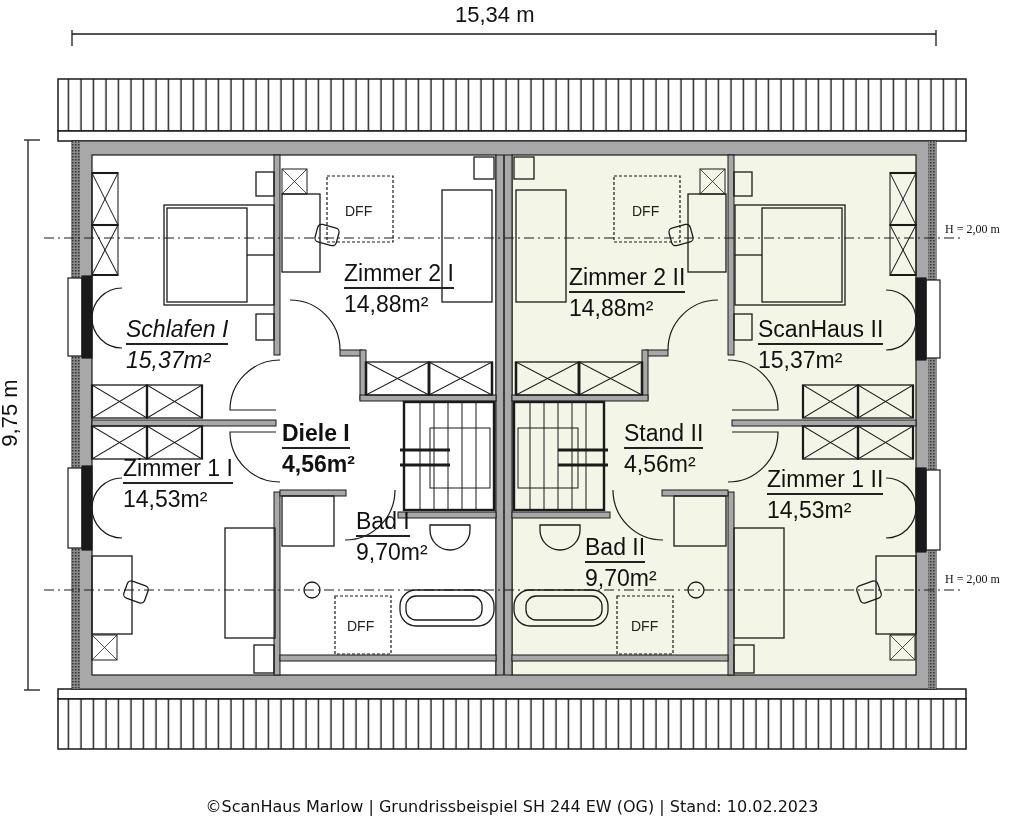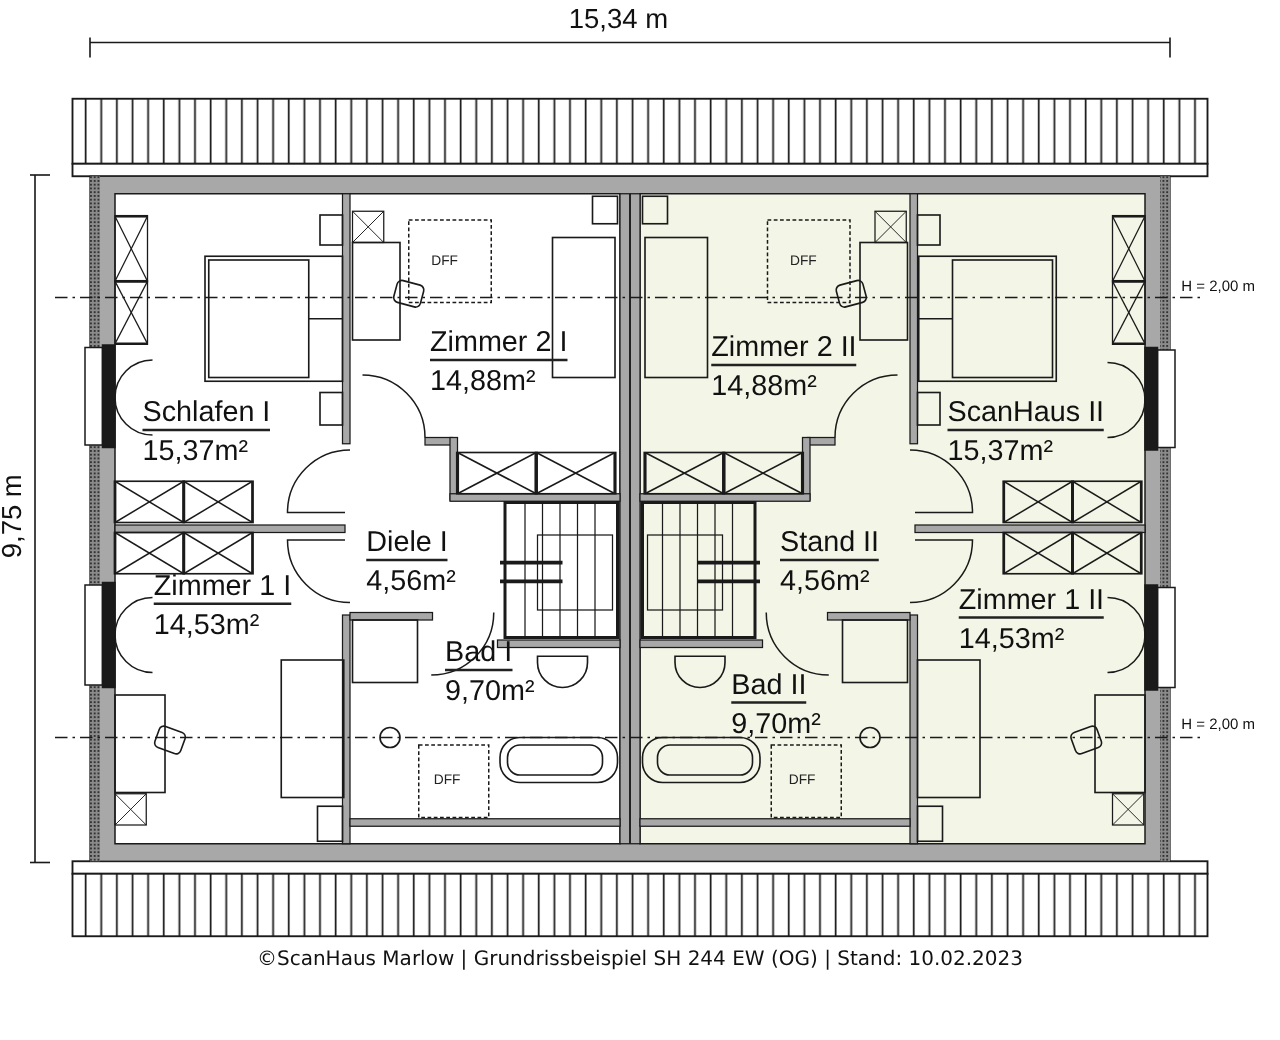--- a/index.html
+++ b/index.html
@@ -2,23 +2,23 @@
 <html><head>
 <meta charset="utf-8">
 <style>
   html, body { margin: 0; padding: 0; background: #ffffff; }
   body { width: 1024px; height: 832px; position: relative; overflow: hidden; font-family: "Liberation Sans", sans-serif; }
   svg { position: absolute; left: 0; top: 0; }
   .lbl { position: absolute; font-family: "Liberation Sans", sans-serif; color: #111; font-size: 23px; line-height: 26px; white-space: nowrap; }
   .lbl .name { display: inline-block; border-bottom: 2px solid #222; padding-bottom: 1px; }
   .lbl .area { display: block; margin-top: 2px; }
   .dim { position: absolute; font-size: 22px; color: #111; font-family: "Liberation Sans", sans-serif; }
-  .h-note { position: absolute; font-size: 12px; color: #111; font-family: Liberation Sans, sans-serif; white-space: nowrap; }
-  .dff { position: absolute; font-size: 11px; color: #222; font-family: "Liberation Sans", sans-serif; }
-  .footer { position: absolute; left: 0; width: 1024px; top: 757px; text-align: center; font-size: 16px; color: #111; font-family: "DejaVu Sans", sans-serif; }
+  .h-note { position: absolute; font-size: 12px; color: #111; font-family: Liberation Serif, serif; white-space: nowrap; }
+  .dff { position: absolute; font-size: 14px; color: #222; font-family: "Liberation Sans", sans-serif; }
+  .footer { position: absolute; left: 0; width: 1024px; top: 797px; text-align: center; font-size: 16px; color: #111; font-family: "DejaVu Sans", sans-serif; }
 </style>
 </head>
 <body>
 
 <svg width="1024" height="832" viewBox="0 0 1024 832">
   <defs>
     <pattern id="roofStripes" width="12.5" height="60" patternUnits="userSpaceOnUse">
       <rect width="12.5" height="60" fill="#fff"></rect>
       <line x1="6" y1="0" x2="6" y2="60" stroke="#1a1a1a" stroke-width="1.4"></line>
     </pattern>
@@ -232,29 +232,29 @@
 <div class="dim" style="left:455px; top:2px;">15,34 m</div>
 <div class="dim" style="left:-24px; top:400px; transform:rotate(-90deg); transform-origin:center;">9,75 m</div>
 <div class="h-note" style="left:945px; top:222px;">H = 2,00 m</div>
 <div class="h-note" style="left:945px; top:572px;">H = 2,00 m</div>
 
 <div class="dff" style="left:345px; top:203px;">DFF</div>
 <div class="dff" style="left:632px; top:203px;">DFF</div>
 <div class="dff" style="left:347px; top:618px;">DFF</div>
 <div class="dff" style="left:631px; top:618px;">DFF</div>
 
-<div class="lbl" style="left:114px; top:316px;">
+<div class="lbl" style="left:126px; top:316px;font-style:italic;">
   <span class="name">Schlafen I</span>
   <span class="area">15,37m²</span>
 </div>
 <div class="lbl" style="left:344px; top:260px;">
   <span class="name">Zimmer 2 I</span>
   <span class="area">14,88m²</span>
 </div>
-<div class="lbl" style="left:293px; top:420px;">
+<div class="lbl" style="left:282px; top:420px;font-weight:bold;">
   <span class="name">Diele I</span>
   <span class="area">4,56m²</span>
 </div>
 <div class="lbl" style="left:123px; top:455px;">
   <span class="name">Zimmer 1 I</span>
   <span class="area">14,53m²</span>
 </div>
 <div class="lbl" style="left:356px; top:508px;">
   <span class="name">Bad I</span>
   <span class="area">9,70m²</span>

